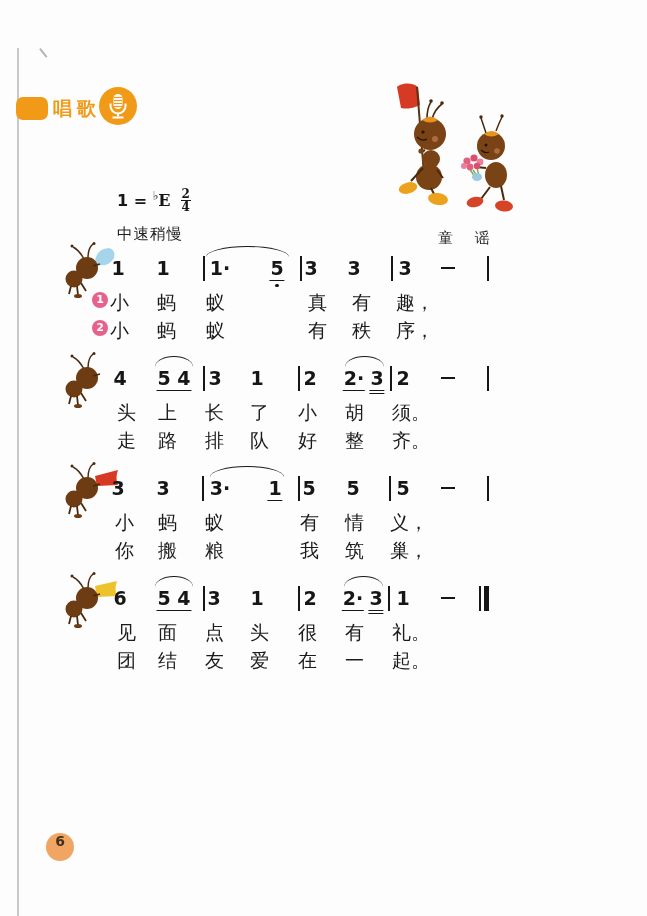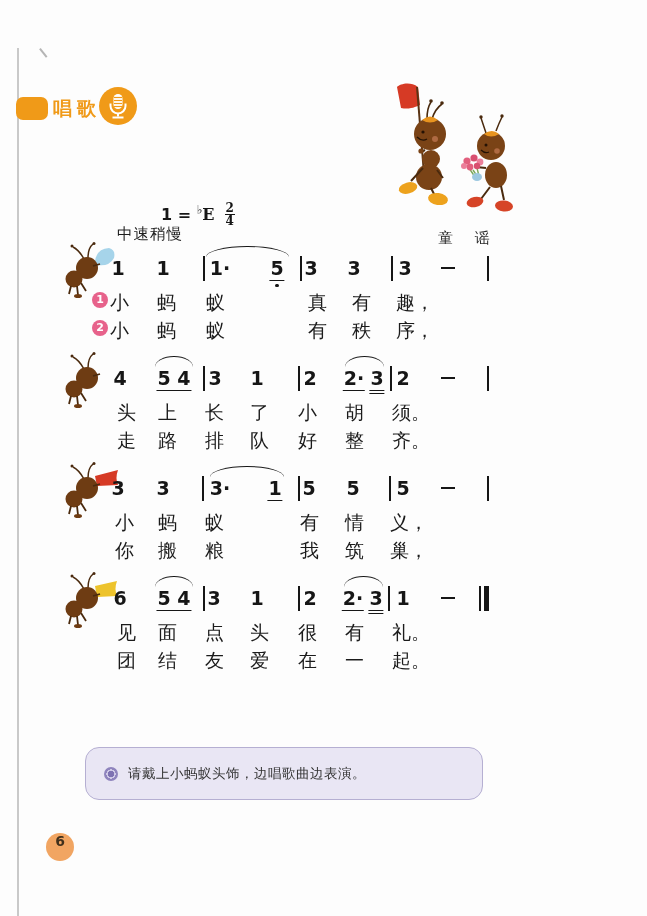--- a/index.html
+++ b/index.html
@@ -9,21 +9,21 @@
   .left-edge{position:absolute;left:17px;top:48px;width:1.5px;height:868px;background:#c9c9c9;}
   .corner-mark{position:absolute;left:38px;top:52px;width:11px;height:1.5px;background:#b5b5b5;transform:rotate(52deg);}
   .right-shadow{position:absolute;left:606px;top:0;width:41px;height:916px;
         background:linear-gradient(to right,rgba(190,190,190,0) 0%,#bdbdbd 52%,#9e9e9e 62%,#dddddd 78%,#f1f1f1 100%);}
   
   .tab{position:absolute;left:16px;top:97px;width:32px;height:23px;border-radius:7px;background:#f09a18;}
   .cat-label{position:absolute;left:53px;top:96px;font:bold 19px "Liberation Sans",sans-serif;color:#f09a18;letter-spacing:5px;}
   .mic-circle{position:absolute;left:99px;top:87px;width:38px;height:38px;border-radius:50%;background:#f09a18;}
   
   .title{position:absolute;left:237px;top:130px;margin:0;font:bold 29px "Liberation Serif",serif;color:#1c1c1c;letter-spacing:2px;white-space:pre;}
-  .key-row{position:absolute;left:117px;top:203px;font:bold 16px "DejaVu Sans",sans-serif;color:#161616;margin-left:44px;}
+  .key-row{position:absolute;left:117px;top:189px;font:bold 16px "DejaVu Sans",sans-serif;color:#161616;}
   .key-row .flat{font-size:12px;vertical-align:6px;font-family:"DejaVu Serif",serif;}
   .key-row .kletter{font-family:"DejaVu Serif",serif;font-size:16px;}
   .meter{display:inline-block;vertical-align:-5px;margin-left:10px;text-align:center;
          font:bold 12px "DejaVu Serif",serif;line-height:10px;}
   .meter .mtop{display:block;border-bottom:1.4px solid #161616;padding:0 1px 1px;}
   .meter .mbot{display:block;padding-top:1px;}
   .tempo{position:absolute;left:117px;top:224px;font:15.5px "Liberation Serif",serif;color:#1e1e1e;letter-spacing:1px;}
   .source{position:absolute;left:438px;top:229px;font:15px "Liberation Serif",serif;color:#2a2a2a;letter-spacing:9px;white-space:pre;}
   
   .music{position:absolute;left:0;top:0;width:647px;height:916px;}
@@ -286,23 +286,19 @@
       <div class="lyr" style="left: 392px; top: 620px;">礼。</div>
       <div class="lyr" style="left: 117px; top: 648px;">团</div>
       <div class="lyr" style="left: 158px; top: 648px;">结</div>
       <div class="lyr" style="left: 205px; top: 648px;">友</div>
       <div class="lyr" style="left: 250px; top: 648px;">爱</div>
       <div class="lyr" style="left: 298px; top: 648px;">在</div>
       <div class="lyr" style="left: 345px; top: 648px;">一</div>
       <div class="lyr" style="left: 392px; top: 648px;">起。</div>
     </div>
 
-  <div class="note-box">
-    <span class="bullet"></span>
-    <span class="note-text">请戴上小蚂蚁头饰，边唱歌曲边表演。</span>
-  </div>
 
   <div class="page-num">
     <span>6</span>
   </div>
 
   <div class="right-shadow"></div>
 </div>
 
 </body></html>

